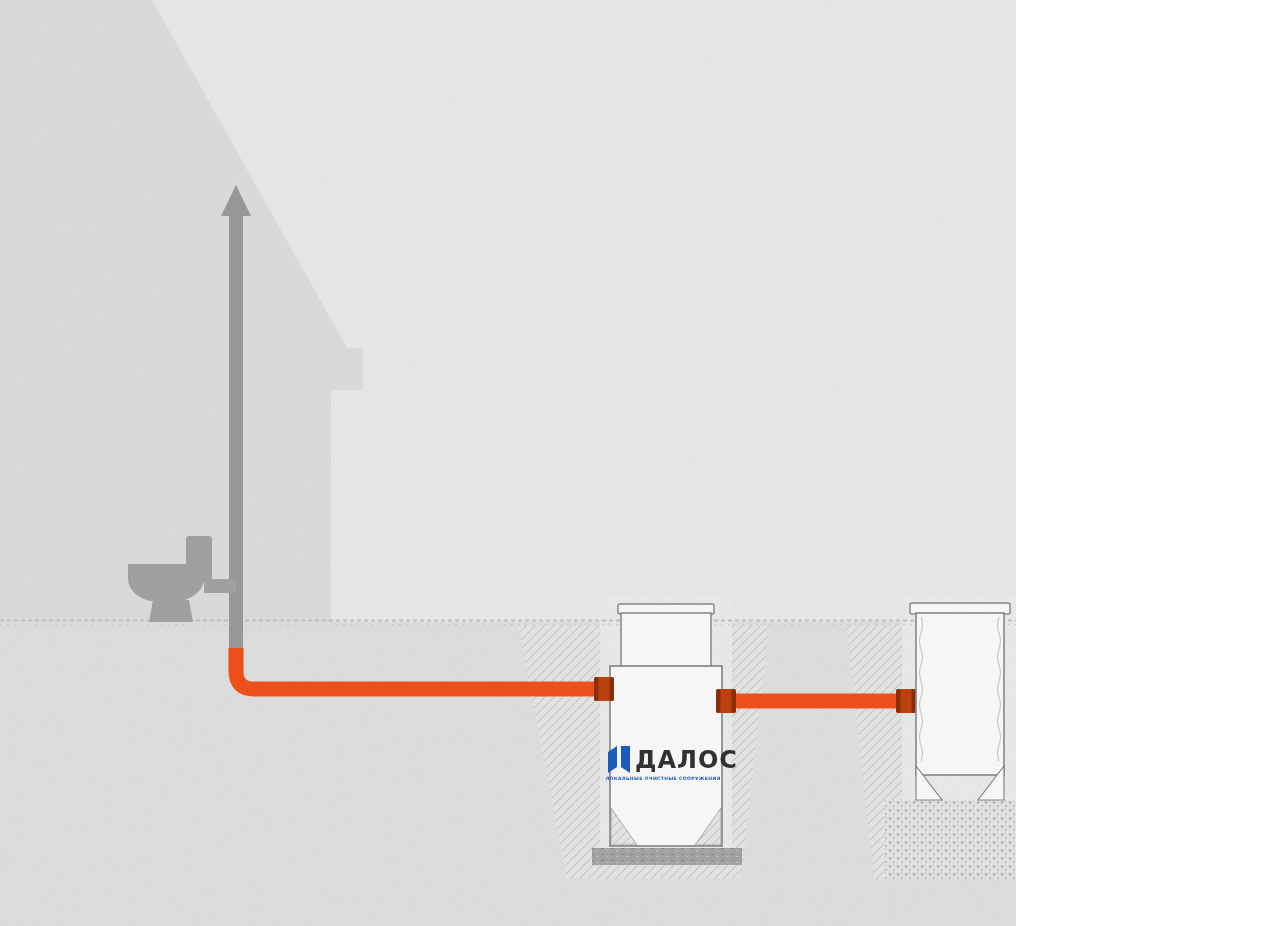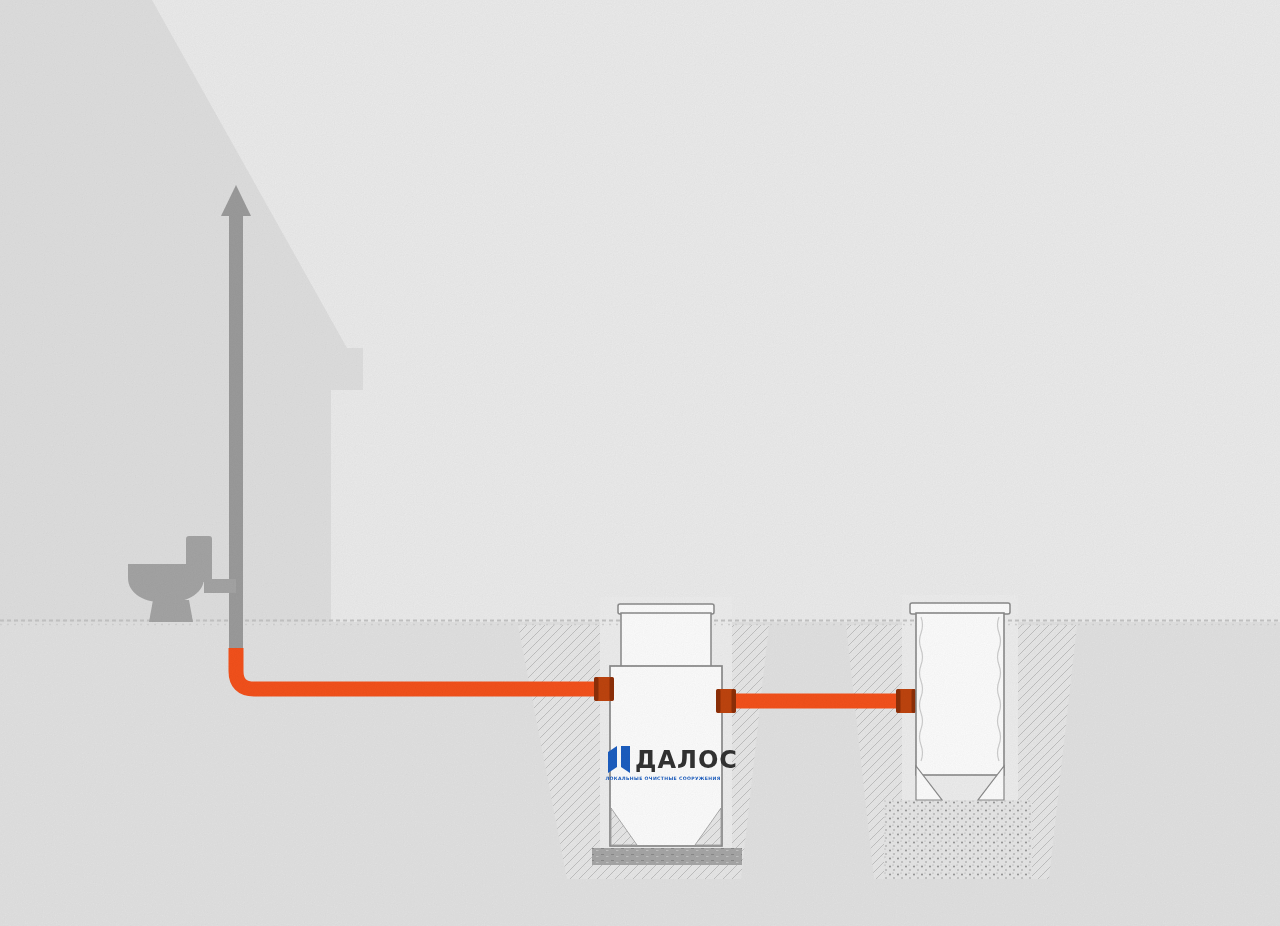--- a/index.html
+++ b/index.html
@@ -1,16 +1,16 @@
 <!DOCTYPE html>
 <html><head>
 <meta charset="utf-8">
 <style>
   html,body{margin:0;padding:0;background:#ffffff;}
-  .stage{position:relative;width:1280px;height:926px;overflow:hidden;background:#eeeeee;}
+  .stage{position:relative;width:1016px;height:926px;overflow:hidden;background:#eeeeee;}
   svg{display:block;}
   .logo-text{font-family:"DejaVu Sans",sans-serif;font-weight:bold;letter-spacing:1px;}
   .logo-tagline{font-family:"DejaVu Sans",sans-serif;font-weight:bold;letter-spacing:0.35px;}
 </style>
 </head>
 <body>
 
 <div class="stage">
 <svg width="1280" height="926" viewBox="0 0 1280 926">
   <defs>

